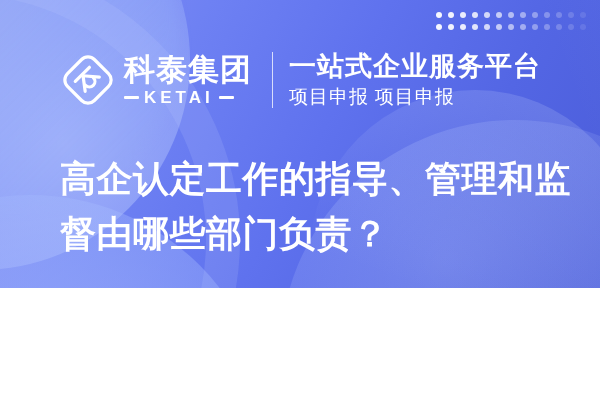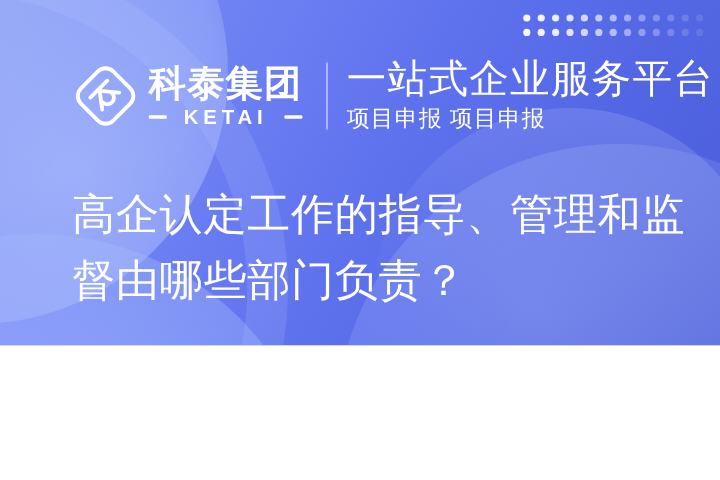--- a/index.html
+++ b/index.html
@@ -139,21 +139,21 @@
     color: #ffffff;
     font-size: 31px;
     font-weight: bold;
     letter-spacing: 1px;
     line-height: 1.05;
     white-space: nowrap;
   }
   .logo-en-row {
     display: flex;
     align-items: center;
-    justify-content: space-between;
+    justify-content: flex-start;
     gap: 5px;
     margin-top: 3px;
   }
   .logo-en-dash {
     width: 15px;
     height: 3px;
     background: #ffffff;
     border-radius: 1px;
   }
   .logo-en {
@@ -171,22 +171,22 @@
     margin: 0 16px 0 2px;
     flex: none;
   }
   .tagline {
     display: flex;
     flex-direction: column;
     justify-content: center;
   }
   .tagline-main {
     color: #ffffff;
-    font-size: 33px;
-    font-weight: normal;
+    font-size: 27px;
+    font-weight: bold;
     letter-spacing: 1px;
     line-height: 1.15;
     white-space: nowrap;
     font-family: "Liberation Sans", "DejaVu Sans", sans-serif;
   }
   .tagline-sub {
     color: #ffffff;
     font-size: 19px;
     letter-spacing: 1px;
     line-height: 1.3;
@@ -196,21 +196,21 @@
   }
 
   
   .headline {
     position: absolute;
     left: 60px;
     top: 152px;
     width: 512px;
     color: #ffffff;
     font-size: 36px;
-    font-weight: normal;
+    font-weight: bold;
     line-height: 1.52;
     letter-spacing: 0.5px;
   }
 </style>
 </head>
 <body>
 
 <div id="banner">
 
   <div class="deco arc-topleft"></div>

